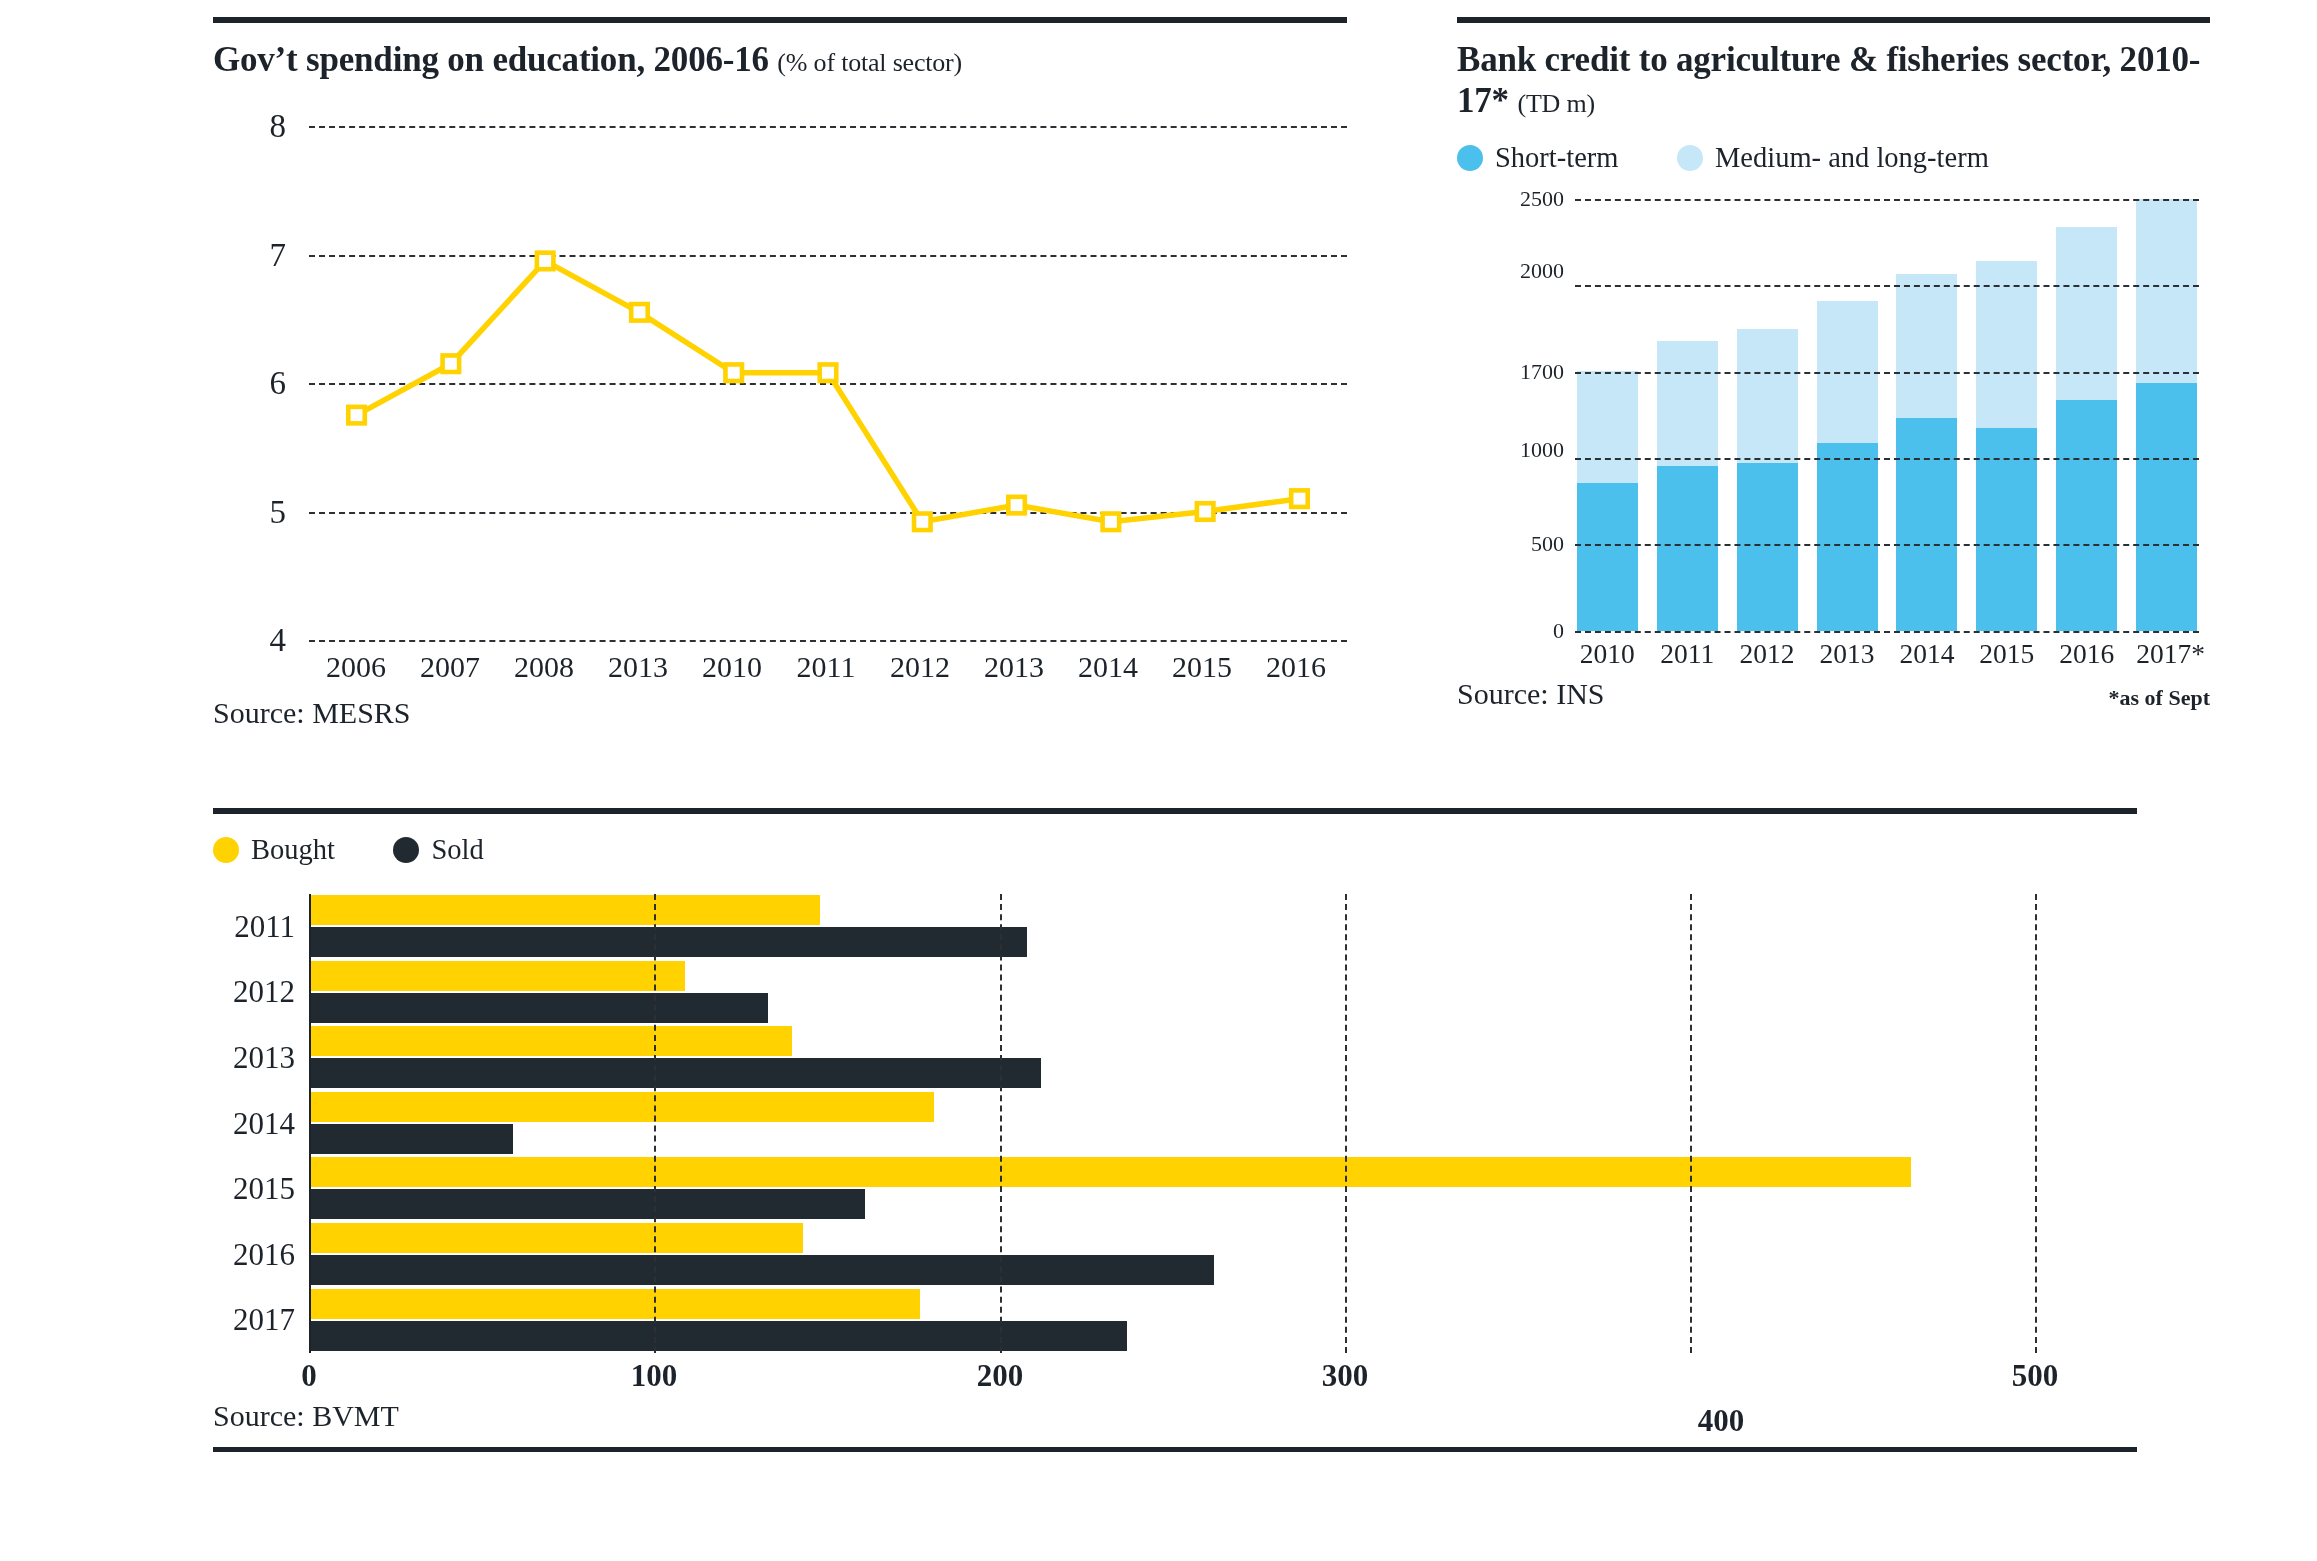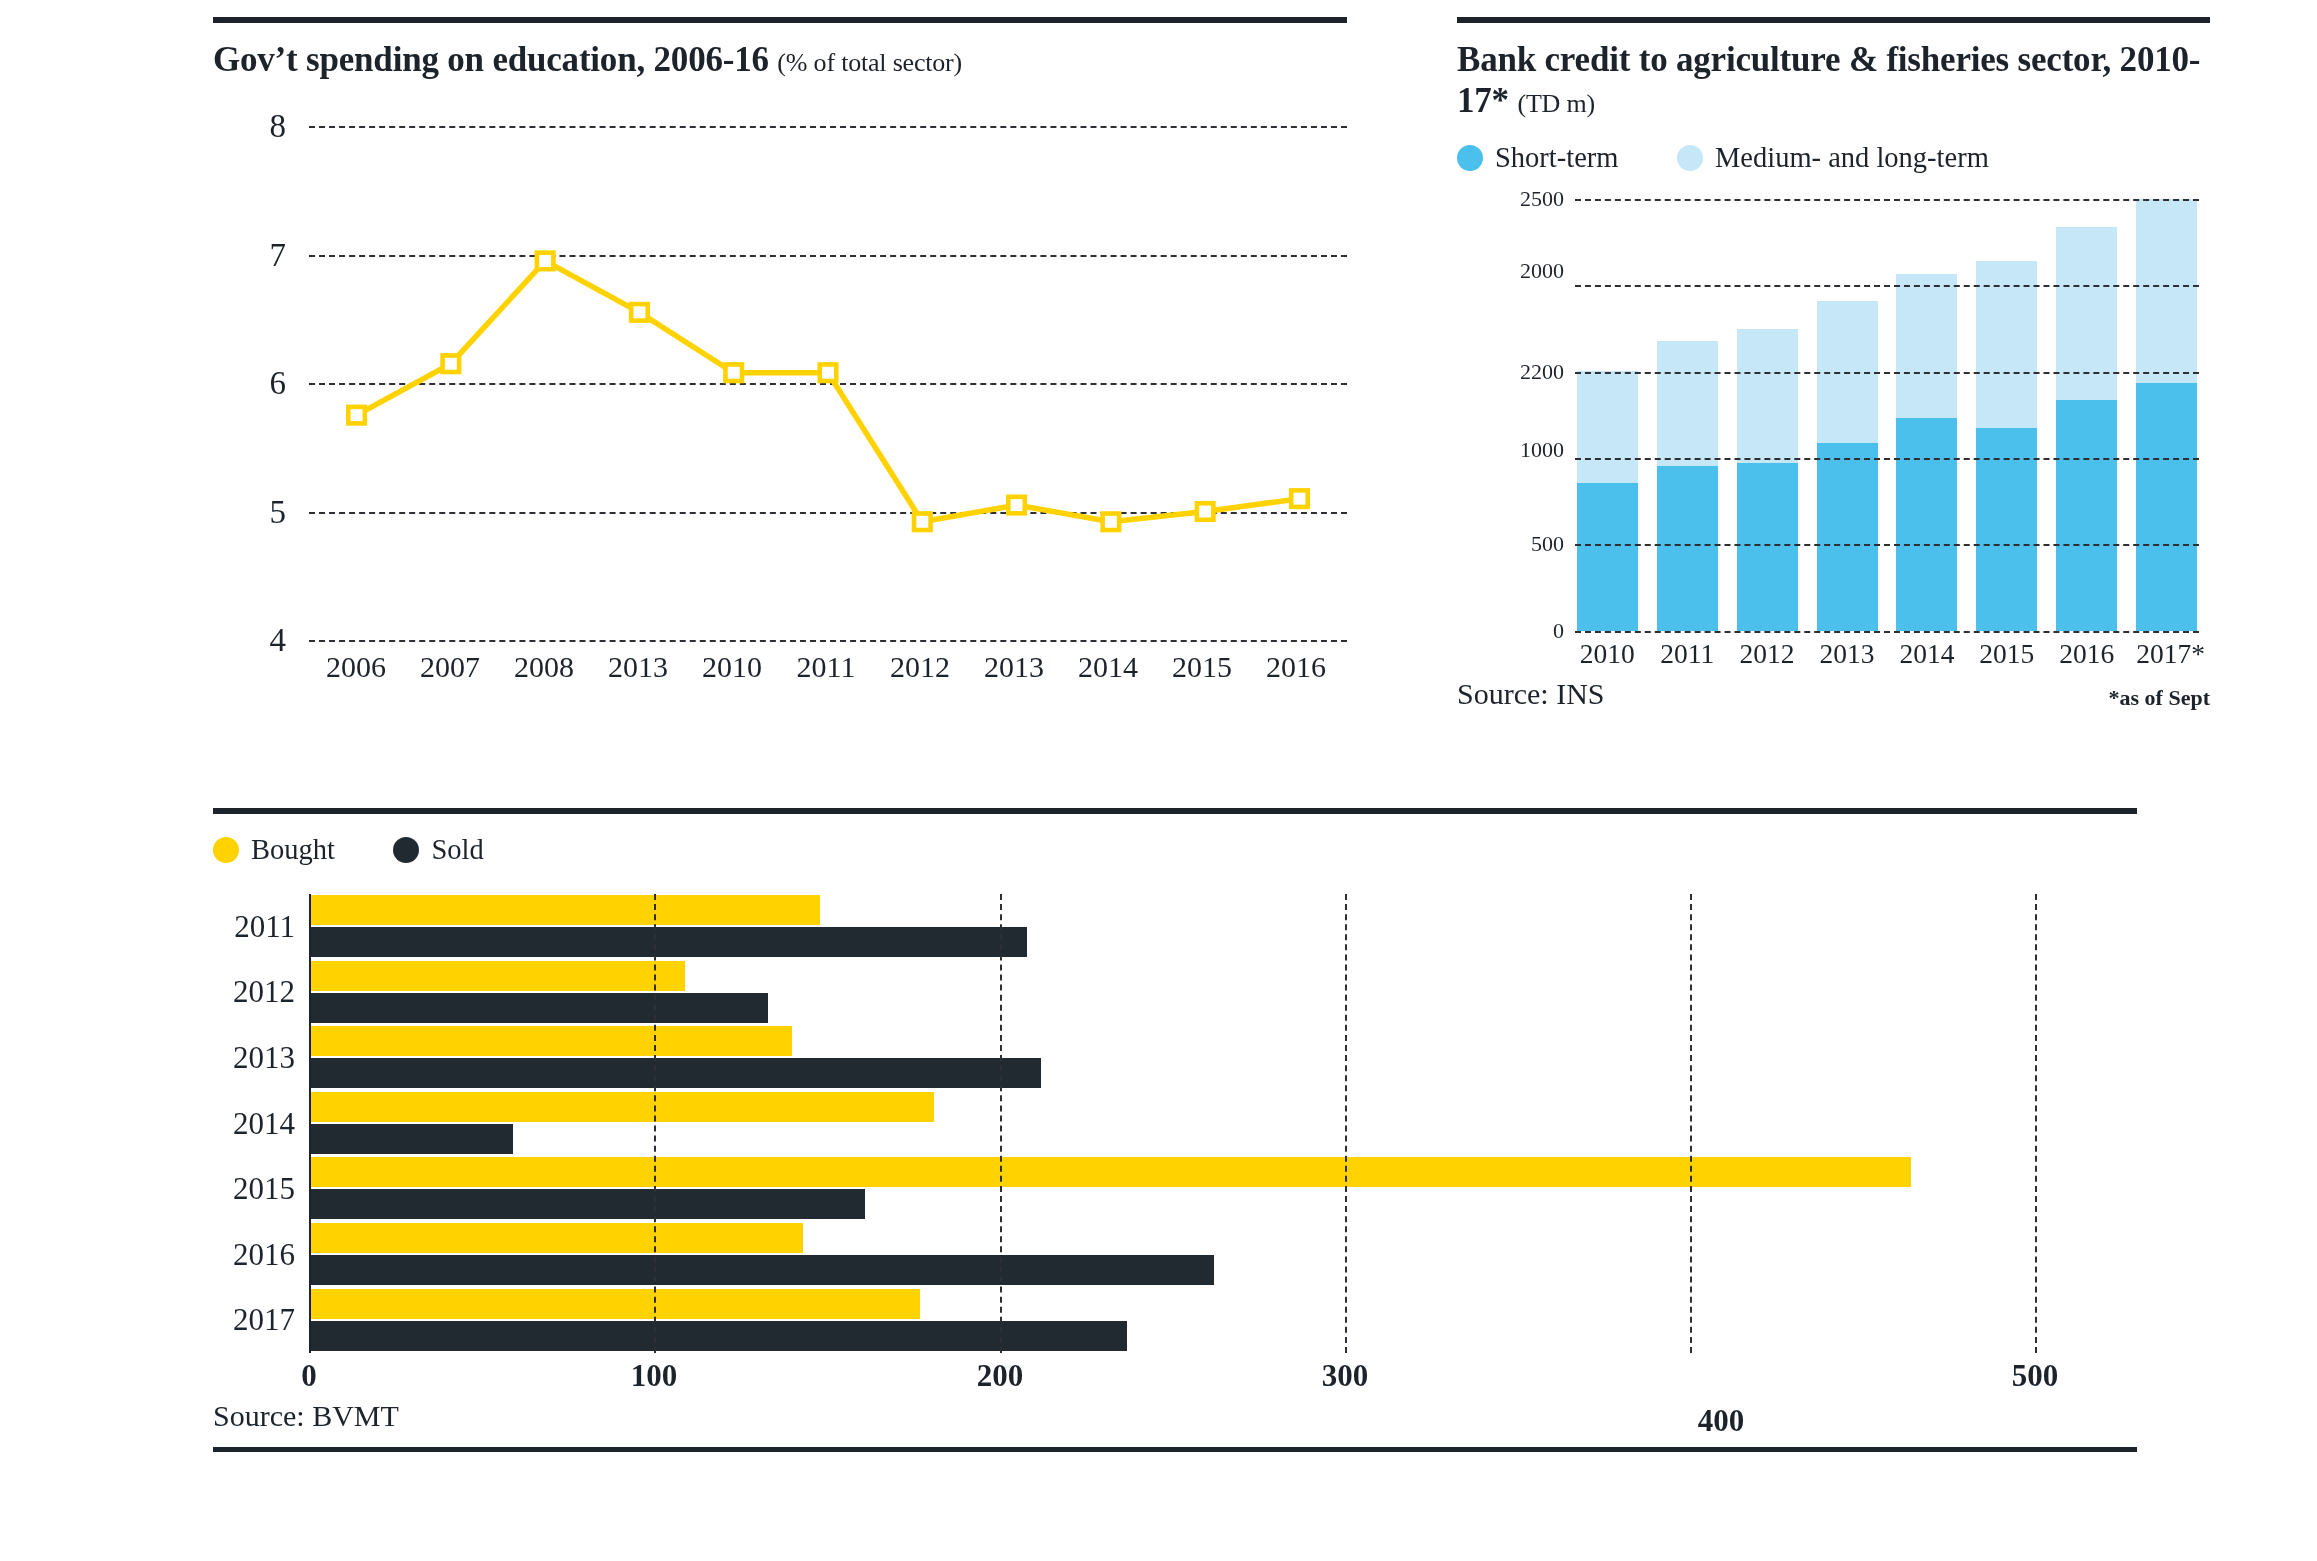--- a/index.html
+++ b/index.html
@@ -267,20 +267,21 @@
             <div class="c1-xlab" style="width: 94px;">2010</div>
             <div class="c1-xlab" style="width: 94px;">2011</div>
             <div class="c1-xlab" style="width: 94px;">2012</div>
             <div class="c1-xlab" style="width: 94px;">2013</div>
             <div class="c1-xlab" style="width: 94px;">2014</div>
             <div class="c1-xlab" style="width: 94px;">2015</div>
             <div class="c1-xlab" style="width: 94px;">2016</div>
           </div>
       </div>
 
+      <div class="source">Source: MESRS</div>
     </div>
 
     <div class="panel-right">
       <div class="rule-top"></div>
       <div class="panel-title">
         <span>Bank credit to agriculture &amp; fisheries sector, 2010-17*</span>
         <span class="unit">(TD m)</span>
       </div>
 
       <div class="legend" id="c2-legend">
@@ -330,21 +331,21 @@
                 <div class="seg-st" style="height: 248px;"></div>
               </div>
             </div>
         <div class="c2-gridline" style="top: 432px;"></div>
             <div class="c2-ylab" style="top: 432px;">0</div>
             <div class="c2-gridline" style="top: 345px;"></div>
             <div class="c2-ylab" style="top: 345px;">500</div>
             <div class="c2-gridline" style="top: 259px;"></div>
             <div class="c2-ylab" style="top: 251px; text-align: right;">1000</div>
             <div class="c2-gridline" style="top: 173px;"></div>
-            <div class="c2-ylab" style="top: 173px;">2200</div>
+            <div class="c2-ylab" style="top: 173px;">1700</div>
             <div class="c2-gridline" style="top: 86px;"></div>
             <div class="c2-ylab" style="top: 72px;">2000</div>
             <div class="c2-gridline" style="top: 0px;"></div>
             <div class="c2-ylab" style="top: 0px;">2500</div>
           </div>
         <div class="c2-xaxis" id="c2-xaxis">
             <div class="c2-xlab">2010</div>
             <div class="c2-xlab">2011</div>
             <div class="c2-xlab">2012</div>
             <div class="c2-xlab">2013</div>

